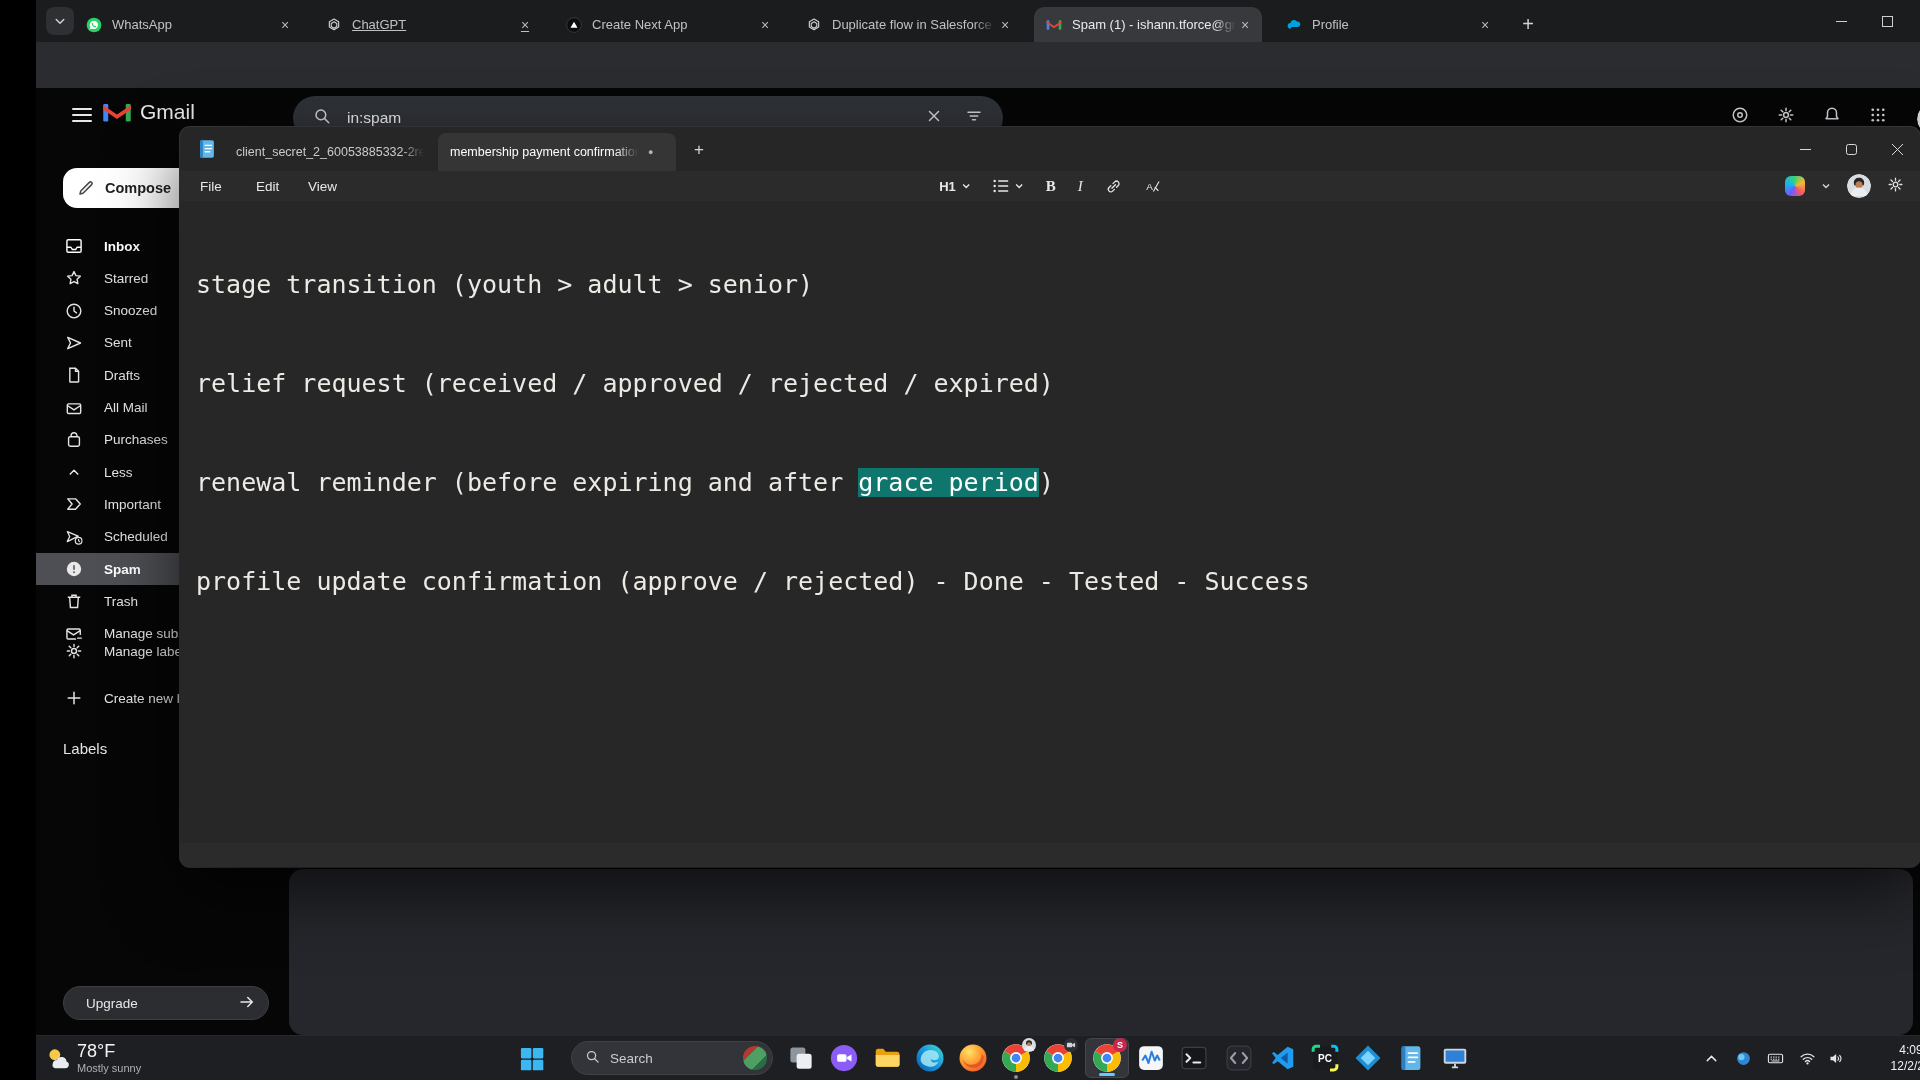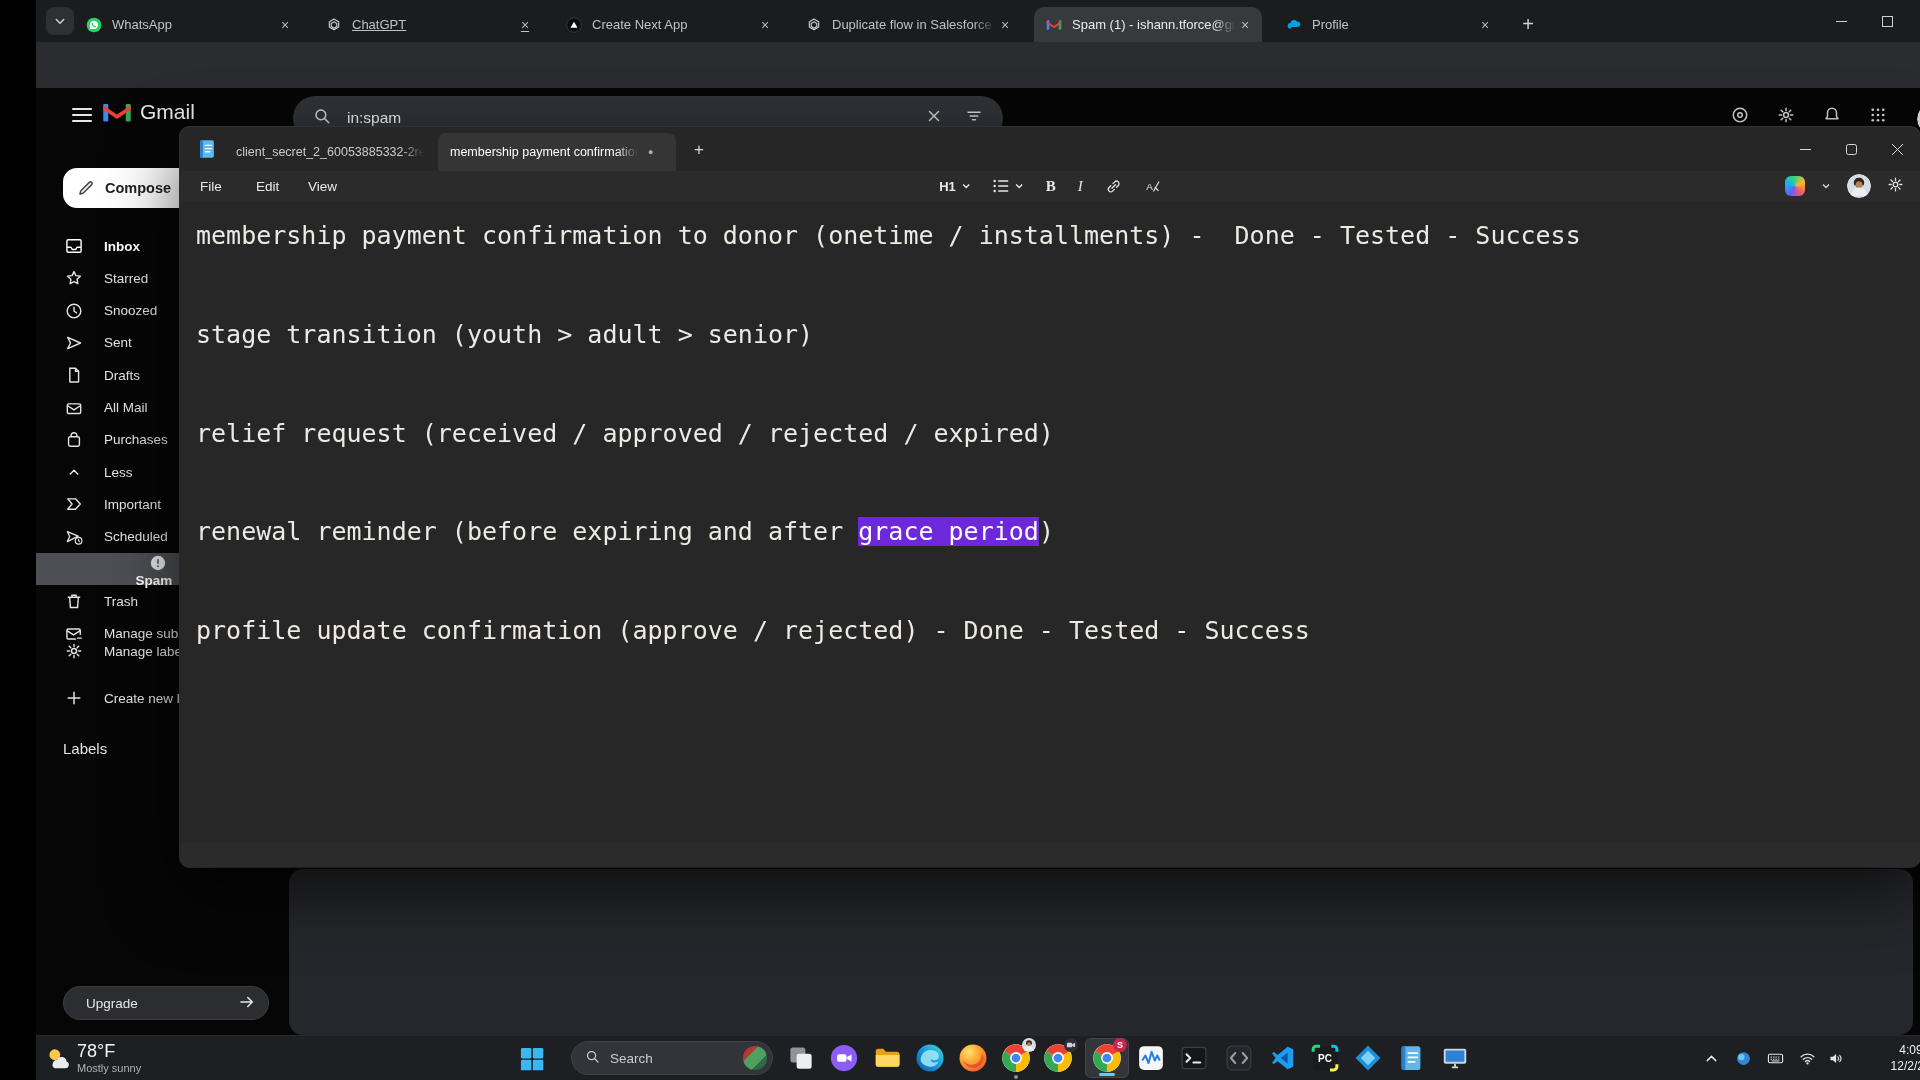--- a/index.html
+++ b/index.html
@@ -76,21 +76,21 @@
   .np-menu { position:absolute; top:0; height:30px; display:flex; align-items:center; color:#e9e9e9; font-size:13.5px; padding:0 6px; }
   .np-fmt { position:absolute; left:50%; transform:translateX(-50%); top:0; height:30px; display:flex; align-items:center; gap:22px; color:#e8e8e8; }
   .fmt-item { display:flex; align-items:center; gap:5px; font-size:13px; }
   .fmt-item svg { display:block; }
   .np-right { position:absolute; right:16px; top:0; height:30px; display:flex; align-items:center; gap:16px; }
   .copilot { width:20px; height:20px; border-radius:6px; background:conic-gradient(from 210deg,#6a5cff,#18b2f0,#35d07f,#f7b731,#f05a66,#6a5cff); }
   .np-avatar { width:24px; height:24px; border-radius:50%; overflow:hidden; }
   .np-avatar svg { width:100%; height:100%; }
   .np-editor { position:absolute; left:0; top:74px; width:1740px; height:642px; background:#272728; overflow:hidden; padding:10px 0 0 16px; }
   .ed-line { font-family:"DejaVu Sans Mono",monospace; font-size:25px; line-height:49.4px; color:#edeae5; white-space:pre; }
-  .ed-line .sel { background:#6d28d9; color:#fff; }
+  .ed-line .sel { background:#0f766e; color:#fff; }
   .np-status { position:absolute; left:0; top:716px; width:1740px; height:24px; background:#2b2b2c; border-top:1px solid #3a3a3b; border-radius:0 0 10px 10px; display:flex; align-items:center; color:#c8c8c8; font-size:12.5px; }
   .st-left { display:flex; align-items:center; gap:14px; padding-left:24px; }
   .st-right { margin-left:auto; display:flex; align-items:center; gap:16px; padding-right:96px; }
   .vsep { width:1px; height:13px; background:#454546; }
 
   
   #taskbar { position:absolute; left:0; top:1035px; width:1920px; height:45px; background:#1d1f22; border-top:1px solid #26282b; z-index:50; }
   .tb-weather { position:absolute; left:8px; top:5px; display:flex; align-items:center; gap:7px; }
   .tb-weather svg { width:26px; height:26px; }
   .tb-weather .t { color:#f2f2f2; font-size:18px; }
@@ -414,21 +414,21 @@
         <div class="gm-item" style="top: 290.7px;">
           <span class="ic">
             <svg viewBox="0 0 24 24">
               <path d="M4 5.5L17 11 4 17.5 6.8 11.5z" fill="none" stroke="currentColor" stroke-width="1.6" stroke-linejoin="round"></path>
               <circle cx="17.5" cy="16.5" r="4" fill="#0a0a0b" stroke="currentColor" stroke-width="1.4"></circle>
               <path d="M17.5 14.8v1.7l1.2 1" fill="none" stroke="currentColor" stroke-width="1.3" stroke-linecap="round"></path>
             </svg>
           </span>
           <span>Scheduled</span>
         </div>
-        <div class="gm-item sel" style="top: 323px; flex-direction: column;">
+        <div class="gm-item sel" style="top: 323px;">
           <span class="ic">
             <svg viewBox="0 0 24 24">
               <circle cx="12" cy="12" r="8.6" fill="#e9e9ea"></circle>
               <rect x="11.1" y="7.2" width="1.8" height="6" rx="0.9" fill="#4d4f54"></rect>
               <circle cx="12" cy="15.8" r="1.1" fill="#4d4f54"></circle>
             </svg>
           </span>
           <span>Spam</span>
         </div>
         <div class="gm-item" style="top: 355.3px;">
@@ -599,21 +599,20 @@
               <path d="M3.5 22a8.5 8.5 0 0117 0z" fill="#e8eef4"></path>
             </svg></span>
         <span style="color:#e0e0e0"><svg width="17" height="17" viewBox="0 0 24 24">
               <circle cx="12" cy="12" r="3.2" fill="none" stroke="currentColor" stroke-width="1.8"></circle>
               <path d="M12 3v3M12 18v3M3 12h3M18 12h3M5.6 5.6l2.1 2.1M16.3 16.3l2.1 2.1M18.4 5.6l-2.1 2.1M7.7 16.3l-2.1 2.1" stroke="currentColor" stroke-width="1.8" stroke-linecap="round"></path>
             </svg></span>
       </div>
     </div>
 
     <div class="np-editor" id="np-editor">
-        <div class="ed-line">membership payment confirmation to donor (onetime / installments) -  Done - Tested - Success</div>
         <div class="ed-line">&nbsp;</div>
         <div class="ed-line">stage transition (youth &gt; adult &gt; senior)</div>
         <div class="ed-line">&nbsp;</div>
         <div class="ed-line">relief request (received / approved / rejected / expired)</div>
         <div class="ed-line">&nbsp;</div>
         <div class="ed-line"><span>renewal reminder (before expiring and after </span><span class="sel">grace period</span><span>)</span></div>
         <div class="ed-line">&nbsp;</div>
         <div class="ed-line">profile update confirmation (approve / rejected) - Done - Tested - Success</div>
       </div>
 

